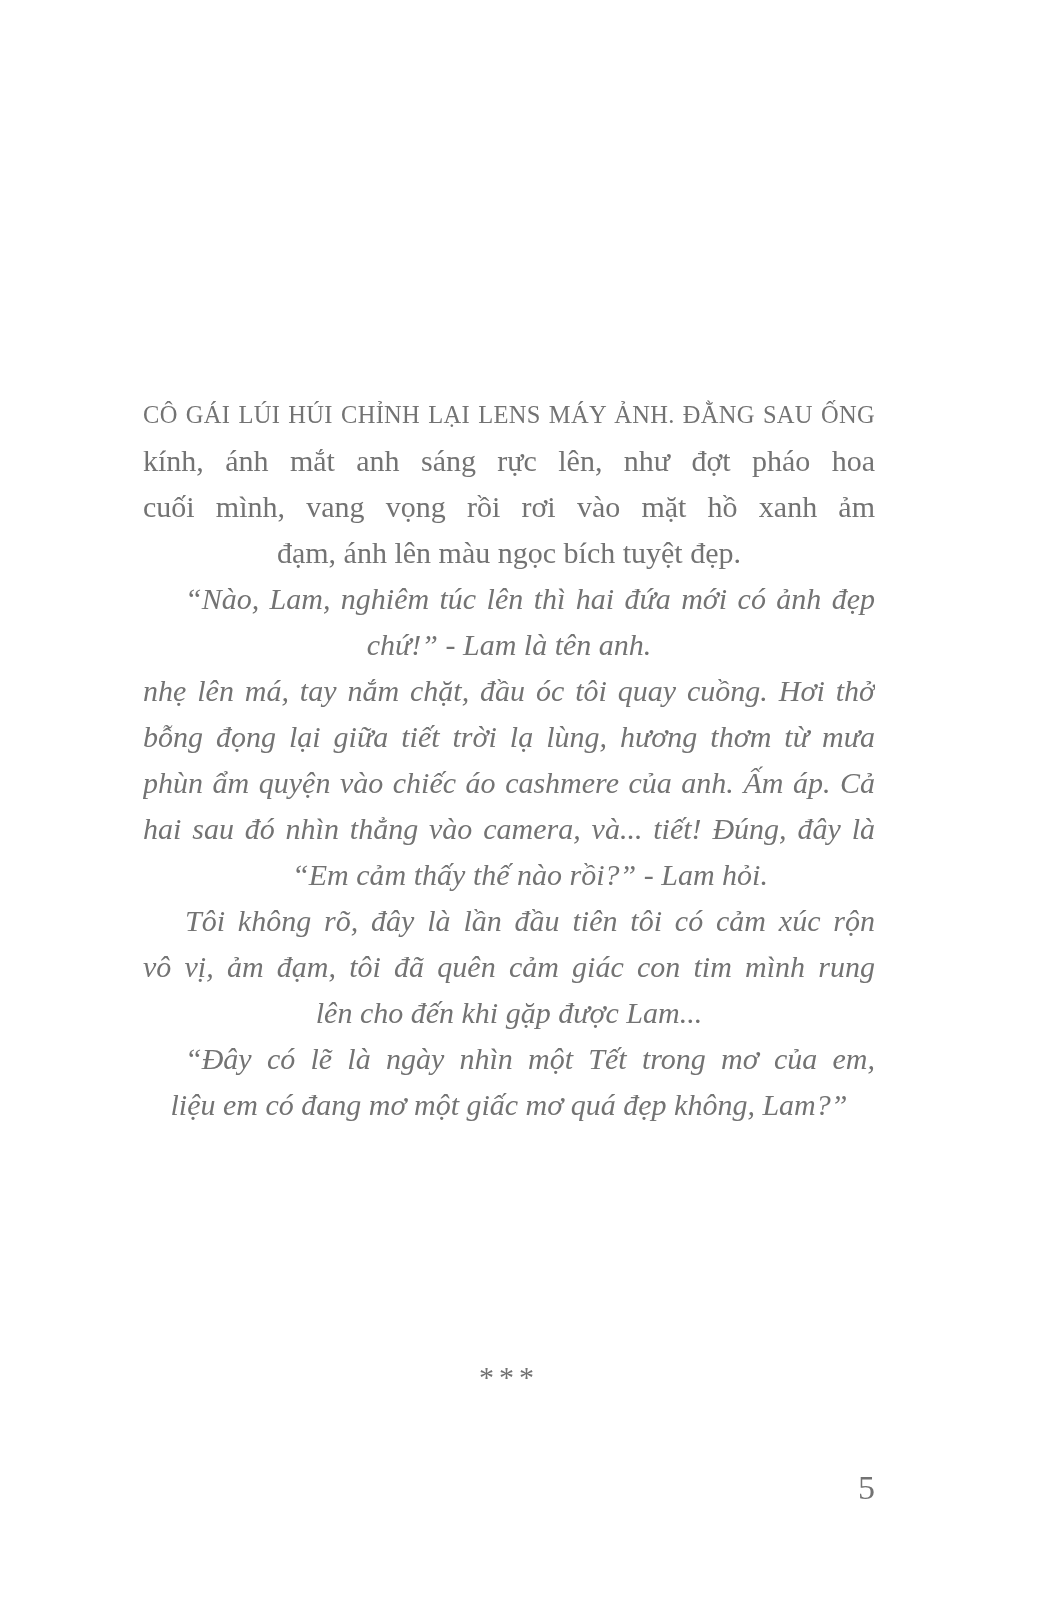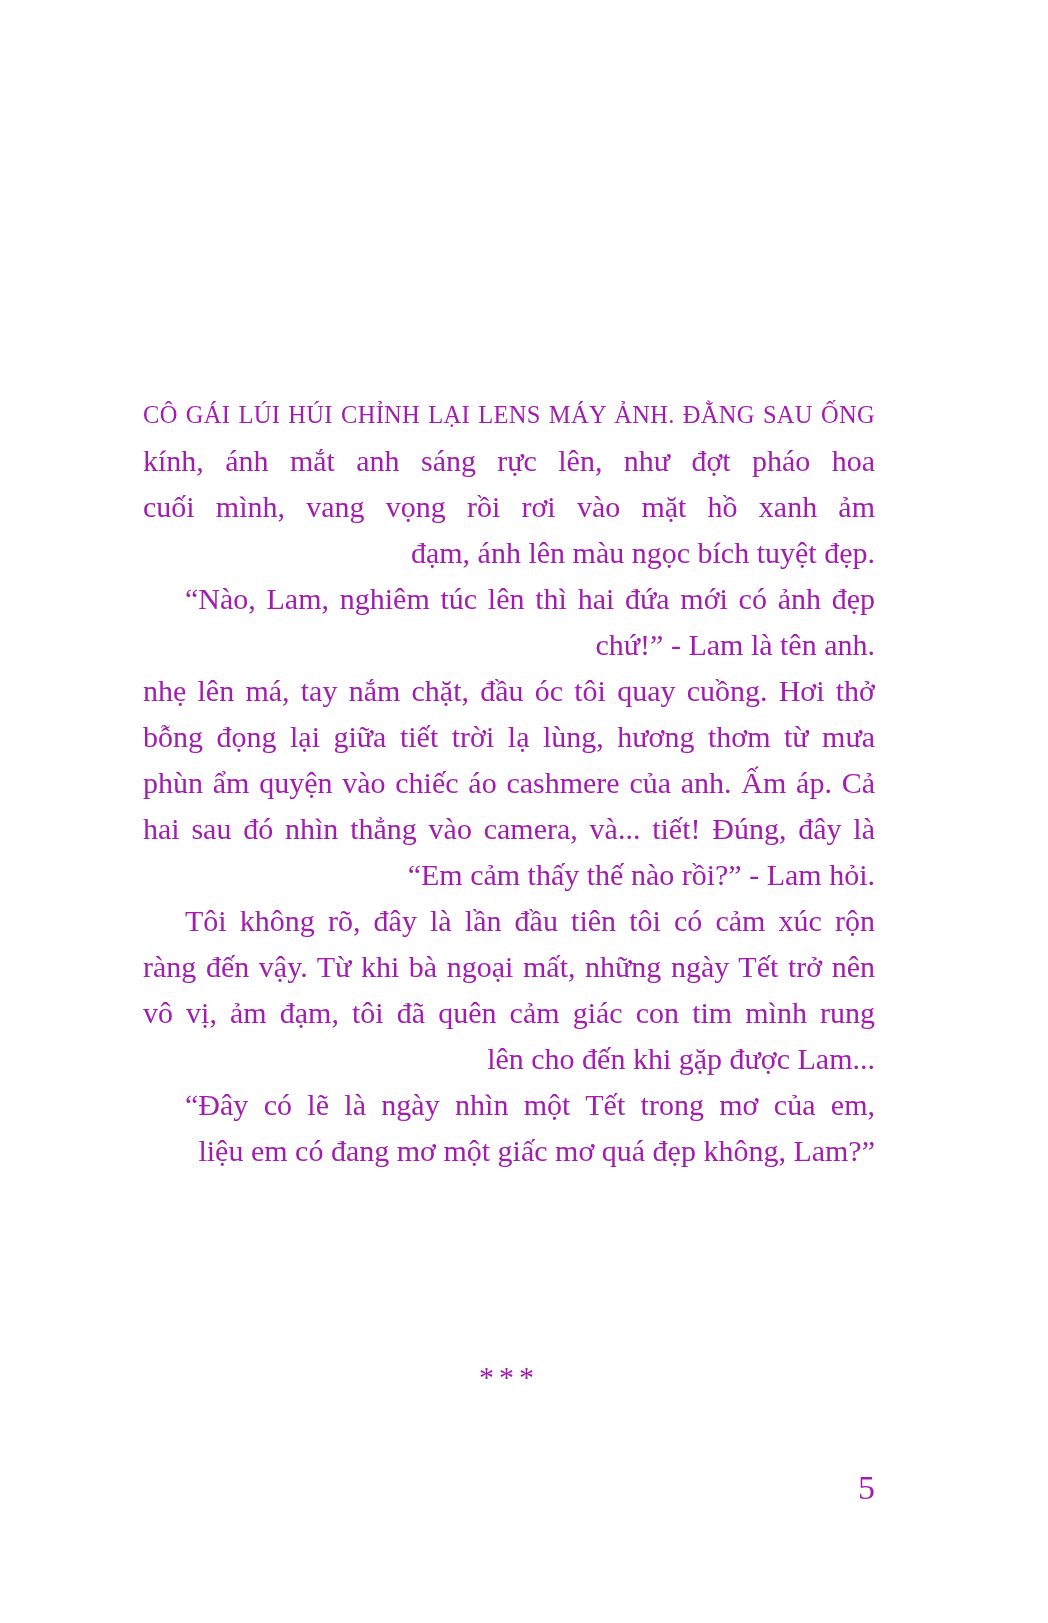--- a/index.html
+++ b/index.html
@@ -6,42 +6,43 @@
     margin: 0;
     padding: 0;
     background: #e8e8e8;
   }
   .page {
     position: relative;
     width: 1048px;
     height: 1623px;
     background: #ffffff;
     font-family: "Liberation Serif", serif;
-    color: #a21caf;
+    color: #737373;
     overflow: hidden;
   }
   .text-block {
     position: absolute;
     left: 143px;
     top: 392px;
     width: 732px;
   }
   .line {
     height: 46px;
     line-height: 46px;
     font-size: 30px;
     overflow: hidden;
     hyphens: none;
-    text-align: right;
+    text-align: center;
   }
   .line.justify {
     text-align: justify;
     text-align-last: justify;
   }
   .line.italic {
+    font-style: italic;
   }
   .line.indent {
     text-indent: 42px;
   }
   .line.caps {
     font-size: 24.5px;
     letter-spacing: 0.3px;
   }
   .separator {
     position: absolute;
@@ -80,21 +81,20 @@
     <div class="line italic">chứ!” - Lam là tên anh.</div>
 
     <div class="line italic justify">nhẹ lên má, tay nắm chặt, đầu óc tôi quay cuồng. Hơi thở</div>
     <div class="line italic justify">bỗng đọng lại giữa tiết trời lạ lùng, hương thơm từ mưa</div>
     <div class="line italic justify">phùn ẩm quyện vào chiếc áo cashmere của anh. Ấm áp. Cả</div>
     <div class="line italic justify">hai sau đó nhìn thẳng vào camera, và... tiết! Đúng, đây là</div>
 
     <div class="line italic indent">“Em cảm thấy thế nào rồi?” - Lam hỏi.</div>
 
     <div class="line italic indent justify">Tôi không rõ, đây là lần đầu tiên tôi có cảm xúc rộn</div>
-    <div class="line italic justify">ràng đến vậy. Từ khi bà ngoại mất, những ngày Tết trở nên</div>
     <div class="line italic justify">vô vị, ảm đạm, tôi đã quên cảm giác con tim mình rung</div>
     <div class="line italic">lên cho đến khi gặp được Lam...</div>
 
     <div class="line italic indent justify">“Đây có lẽ là ngày nhìn một Tết trong mơ của em,</div>
     <div class="line italic">liệu em có đang mơ một giấc mơ quá đẹp không, Lam?”</div>
   </div>
 
   <div class="separator">***</div>
 
   <div class="page-number">5</div>

